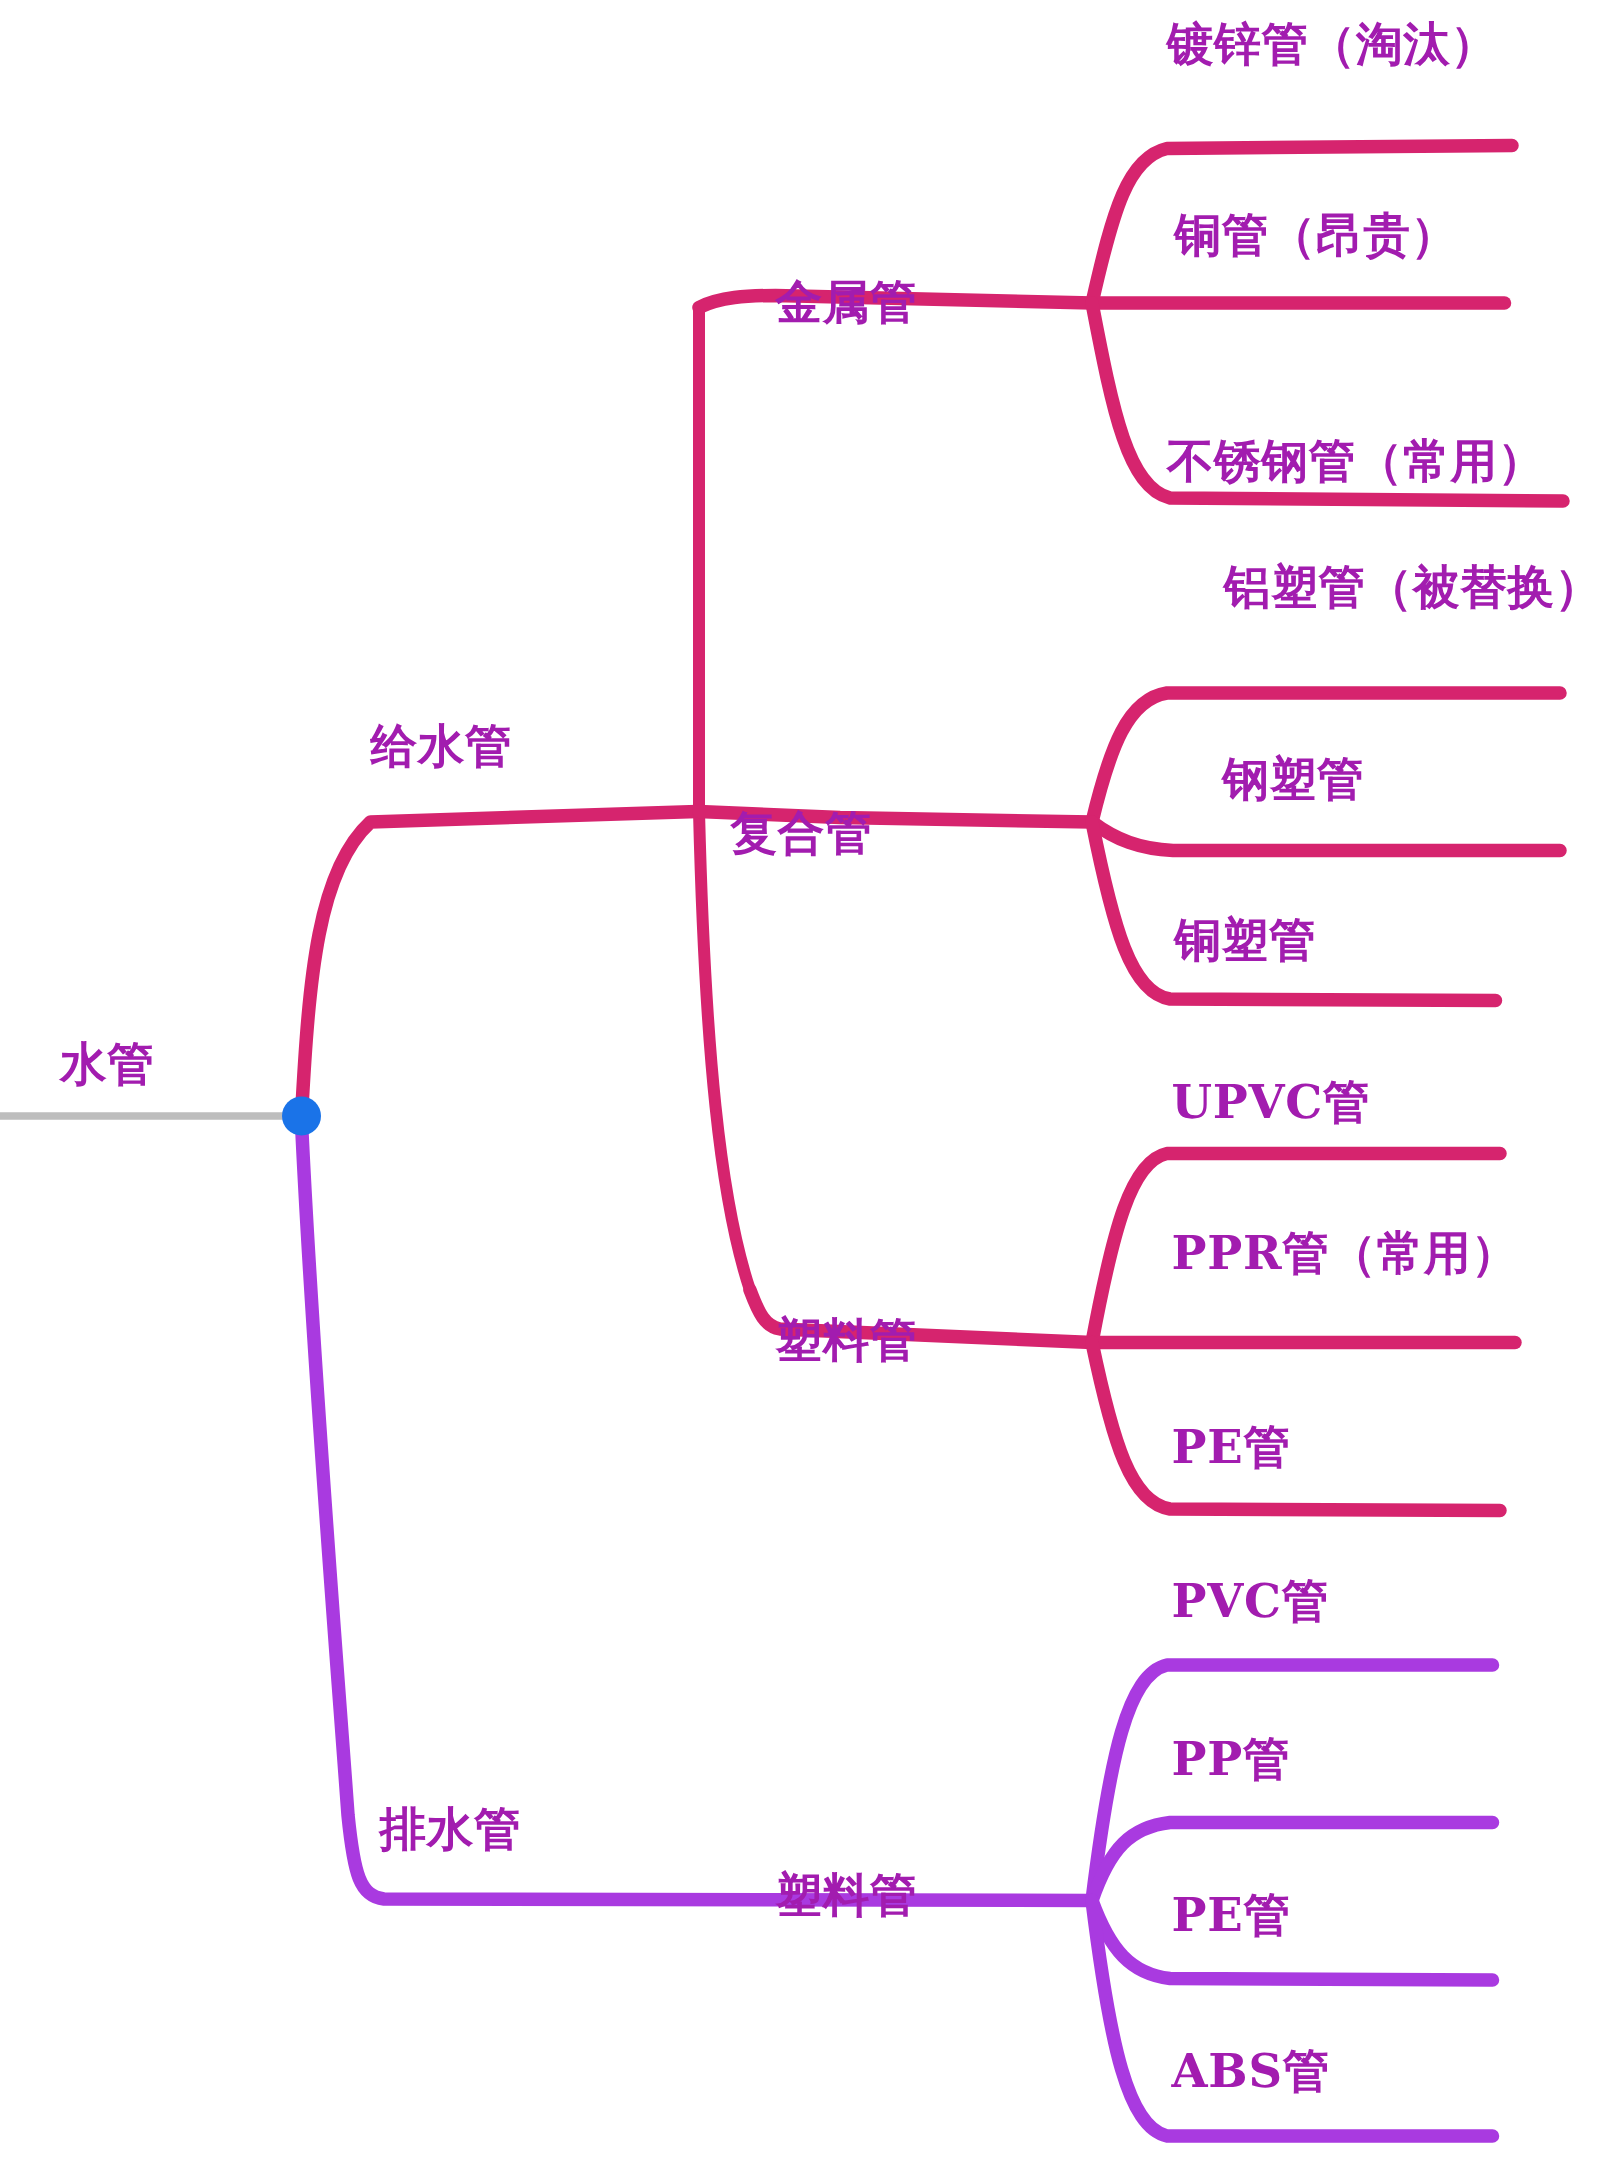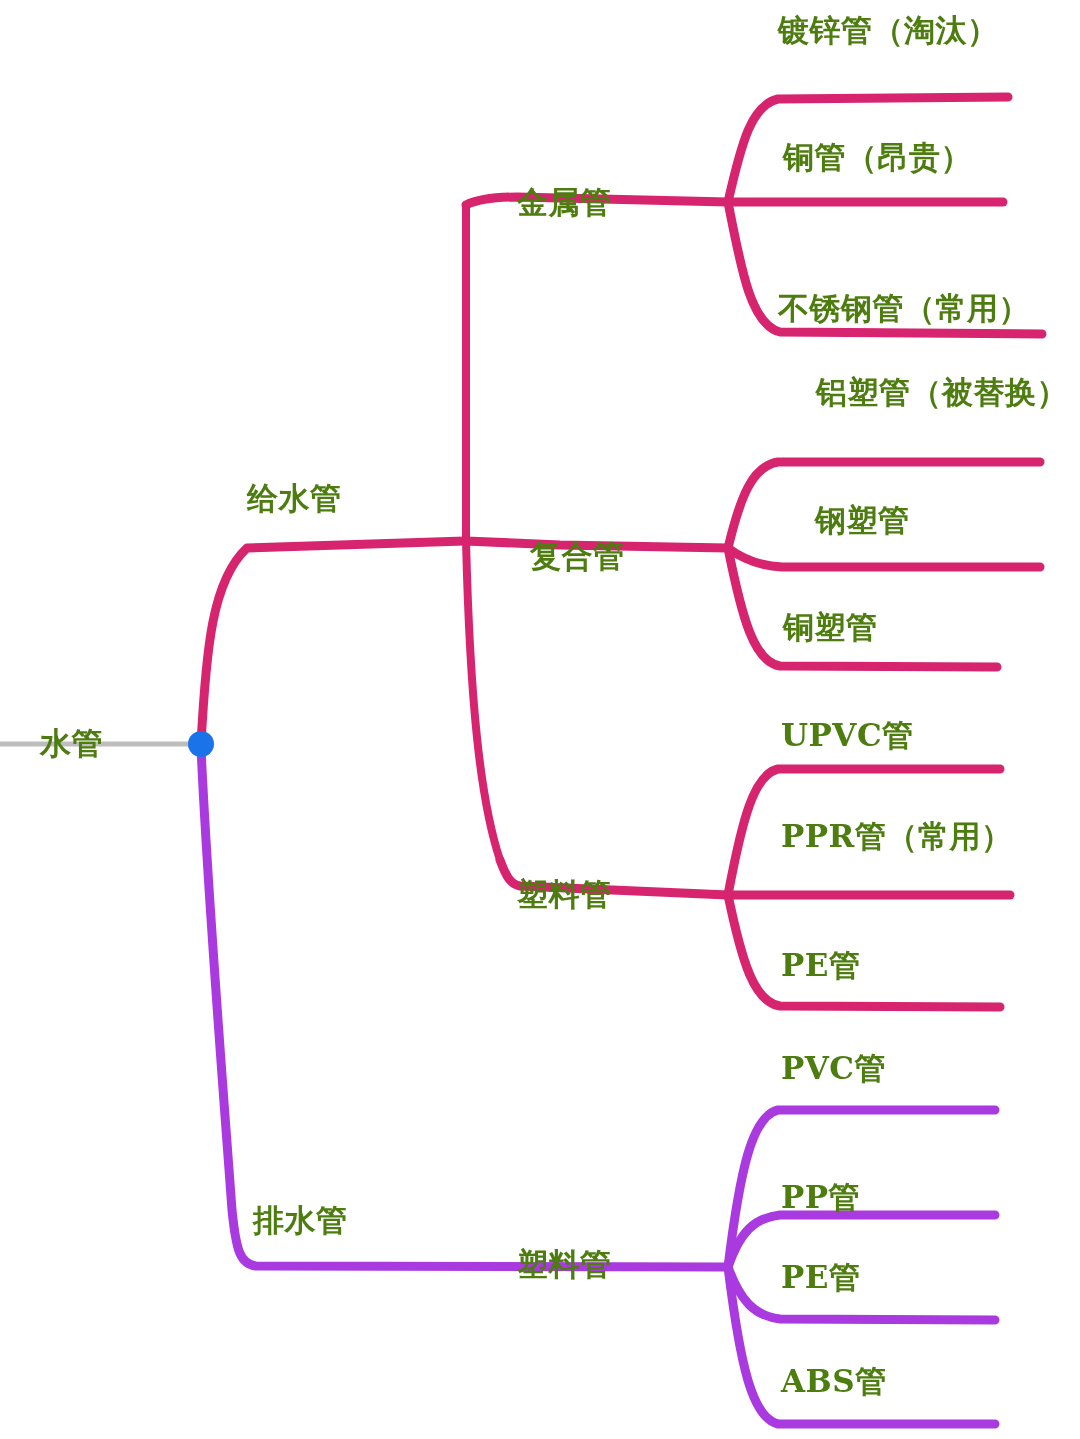--- a/index.html
+++ b/index.html
@@ -30,30 +30,30 @@
     display: block;
   }
   .branch-path {
     fill: none;
     stroke-linecap: round;
     stroke-linejoin: round;
   }
   .node-label {
     position: absolute;
     white-space: nowrap;
-    color: #4d7c0f;
+    color: #a21caf;
     font-weight: 700;
     letter-spacing: 0.5px;
     line-height: 1;
     font-family: "DejaVu Sans", "Liberation Sans", sans-serif;
   }
   .lv1-label { font-size: 31px; }
   .lv2-label { font-size: 31px; margin-top: 44px; }
   .lv3-label { font-size: 31px; }
-  .root-label { font-size: 31px; margin-top: 33px; }
+  .root-label { font-size: 31px; }
   .latin-label {
     font-family: "DejaVu Serif", "Liberation Serif", serif;
     font-weight: 700;
   }
 </style>
 </head>
 <body>
 
 <div id="map-stage">
 
@@ -96,30 +96,30 @@
 
   <div class="node-label root-label" style="left:40px; top:695px;">水管</div>
 
   <div class="node-label lv1-label" style="left:247px; top:483px;">给水管</div>
 
   <div class="node-label lv2-label" style="left:517px; top:143px;">金属管</div>
   <div class="node-label lv3-label" style="left:778px; top:15px;">镀锌管（淘汰）</div>
   <div class="node-label lv3-label" style="left:783px; top:142px;">铜管（昂贵）</div>
   <div class="node-label lv3-label" style="left:778px; top:248px;margin-top:45px;">不锈钢管（常用）</div>
 
-  <div class="node-label lv2-label" style="left:530px; top:497px;">复合管</div>
+  <div class="node-label lv2-label" style="left:487px; top:497px;">复合管</div>
   <div class="node-label lv3-label" style="left:816px; top:377px;">铝塑管（被替换）</div>
   <div class="node-label lv3-label" style="left:815px; top:505px;">钢塑管</div>
   <div class="node-label lv3-label" style="left:783px; top:612px;">铜塑管</div>
 
   <div class="node-label lv2-label" style="left:517px; top:835px;">塑料管</div>
   <div class="node-label lv3-label latin-label" style="left:781px; top:720px;">UPVC管</div>
   <div class="node-label lv3-label latin-label" style="left:781px; top:821px;text-align:right;">PPR管（常用）</div>
   <div class="node-label lv3-label latin-label" style="left:781px; top:950px;">PE管</div>
 
   <div class="node-label lv1-label" style="left:253px; top:1205px;">排水管</div>
   <div class="node-label lv2-label" style="left:517px; top:1205px;">塑料管</div>
   <div class="node-label lv3-label latin-label" style="left:781px; top:1053px;">PVC管</div>
-  <div class="node-label lv3-label latin-label" style="left:781px; top:1158px;margin-top:24px;">PP管</div>
+  <div class="node-label lv3-label latin-label" style="left:781px; top:1158px;">PP管</div>
   <div class="node-label lv3-label latin-label" style="left:781px; top:1262px;">PE管</div>
   <div class="node-label lv3-label latin-label" style="left:781px; top:1366px;">ABS管</div>
 
 </div>
 
 </body></html>

